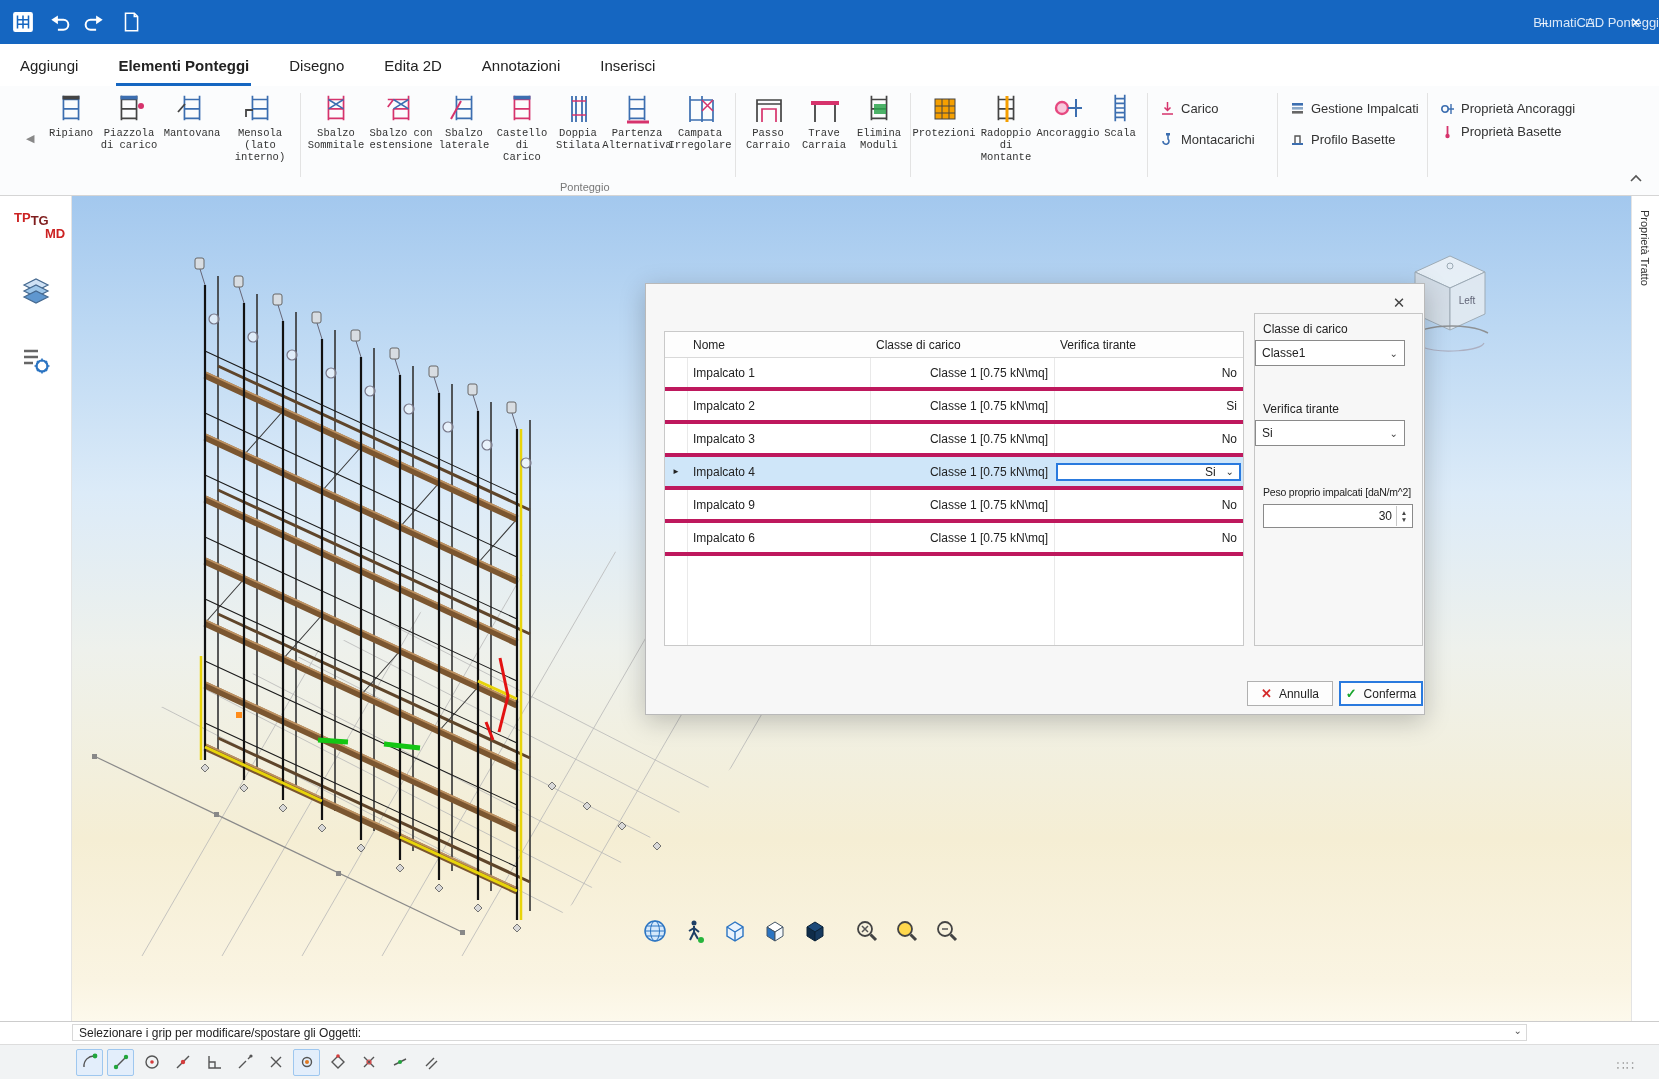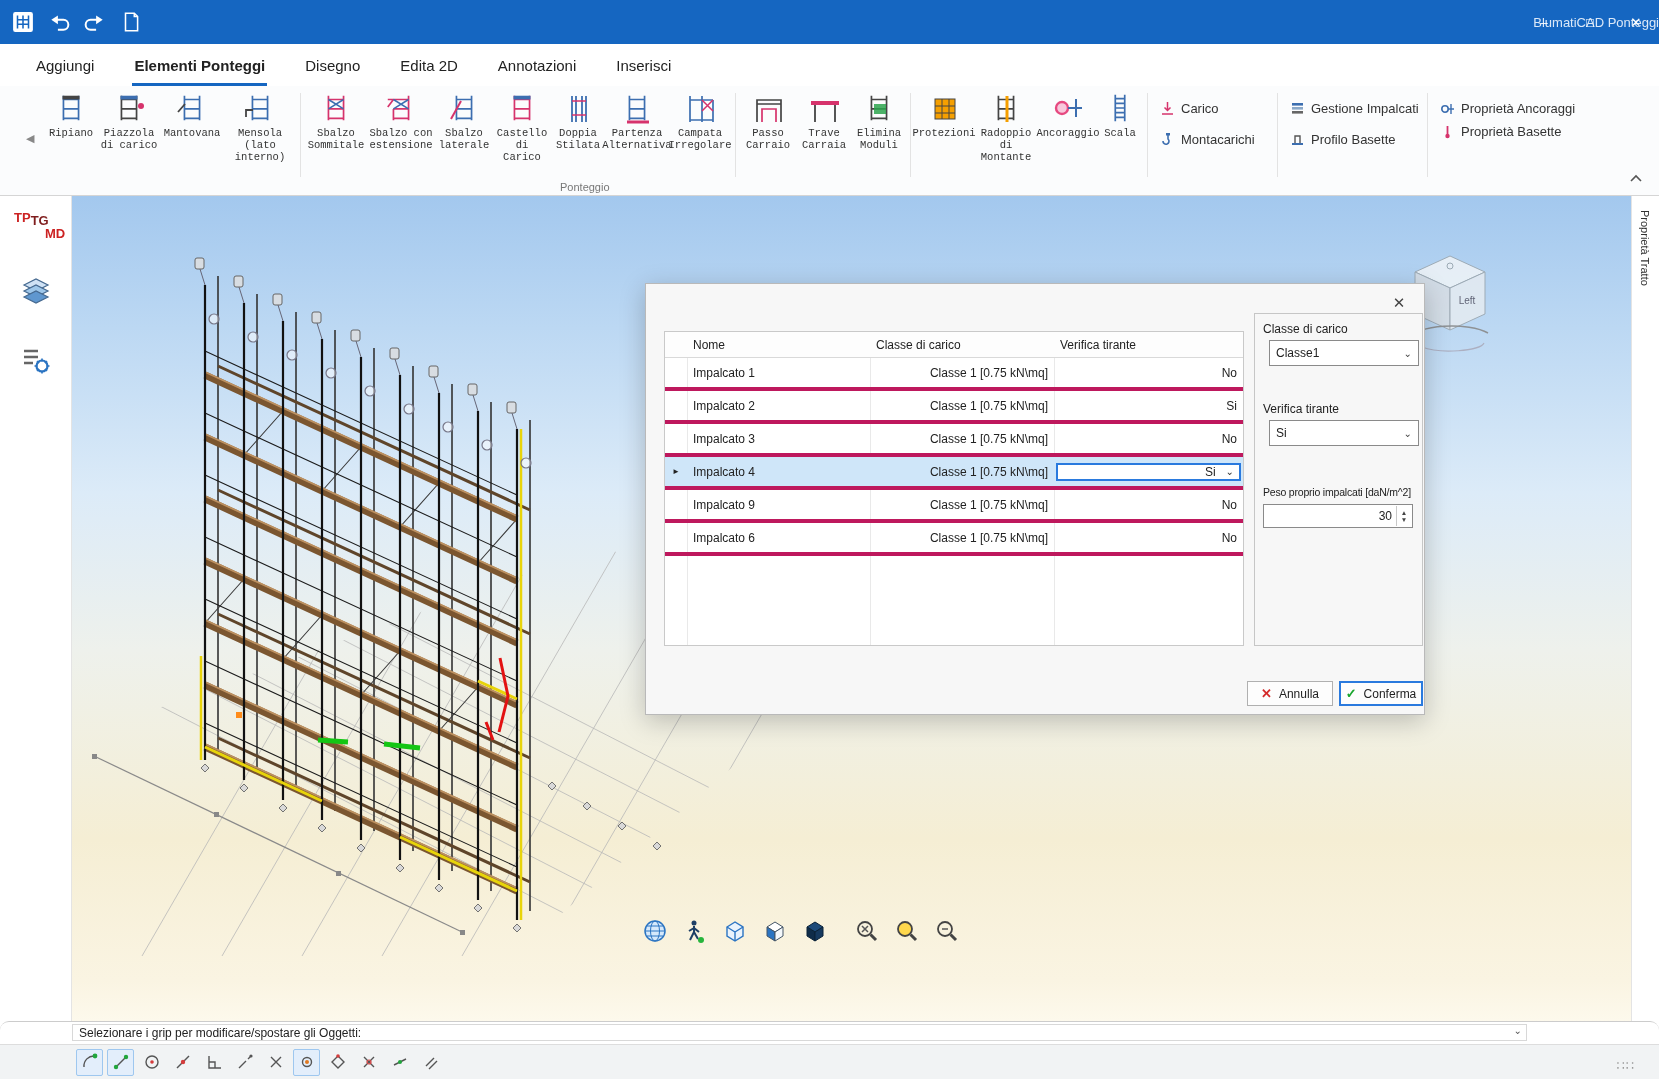--- a/index.html
+++ b/index.html
@@ -8,21 +8,21 @@
   
   .titlebar{position:absolute;left:0;top:0;right:0;height:44px;background:#1566c1;
             display:flex;align-items:center;color:#fff;}
   .tb-left{display:flex;align-items:center;gap:14px;padding-left:12px;}
   .tb-ico{width:22px;height:22px;display:flex;align-items:center;justify-content:center;}
   .tb-title{position:absolute;left:0;right:0;text-align:right;font-size:13px;color:#dbe8f8;pointer-events:none;}
   .tb-ctrls{position:absolute;right:0;top:0;height:44px;display:flex;}
   .tb-ctrl{width:46px;height:44px;display:flex;align-items:center;justify-content:center;font-size:13px;color:#fff;}
   
   .tabsrow{position:absolute;left:0;top:44px;right:0;height:42px;background:#fff;display:flex;align-items:flex-end;
-           gap:36px;padding-left:34px;box-sizing:border-box;}
+           gap:36px;padding-left:18px;box-sizing:border-box;}
   .tab{font-size:15px;color:#222;padding:9px 2px;border-bottom:3px solid transparent;}
   .tab.active{font-weight:bold;border-bottom:3px solid #1566c1;}
   
   .ribbon{position:absolute;left:0;top:86px;right:0;height:110px;background:#fbfcfd;border-bottom:1px solid #d5d5d5;box-sizing:border-box;}
   .ribbon-inner{display:flex;align-items:flex-start;padding:5px 4px 0 44px;height:92px;}
   .rbtn{display:flex;flex-direction:column;align-items:center;margin:0 1px;flex:0 0 auto;font-family:Liberation Mono, monospace;}
   .rbtn svg{width:34px;height:34px;}
   .rbtn .lbl{font-size:10.5px;line-height:1.15;text-align:center;color:#333;margin-top:2px;}
   .w52{width:52px}.w56{width:56px}.w60{width:60px}.w62{width:62px}.w64{width:64px}.w66{width:66px}.w70{width:70px}.w44{width:44px}.w54{width:54px}
   .vsep{width:1px;height:84px;background:#e3e3e3;margin:2px 4px;flex:0 0 auto;}
@@ -43,21 +43,21 @@
   .canvas{position:absolute;left:72px;top:0;width:1559px;height:100%;overflow:hidden;
     background:linear-gradient(180deg,#a3c8ee 0%,#bcd8f3 16%,#dcebf8 36%,#eef1ec 55%,#f5eed4 78%,#faf4e2 95%,#fdf9ec 100%);}
   .right-strip{position:absolute;right:0;top:0;width:28px;height:100%;background:#fff;border-left:1px solid #e4e4e4;box-sizing:border-box;}
   .right-tab-label{writing-mode:vertical-rl;font-size:11px;color:#333;margin:14px 0 0 7px;}
   .scaffold-svg{position:absolute;left:10px;top:30px;}
   .viewcube{position:absolute;left:1318px;top:48px;width:120px;height:112px;}
   .navbar{position:absolute;left:570px;top:722px;display:flex;gap:14px;align-items:center;}
   .nav-ico{width:26px;height:26px;}
   .nav-gap{margin-left:12px;}
   
-  .statusbar{position:absolute;left:0;top:1021px;right:0;height:23px;background:#fff;border-top:1px solid #ccc;box-sizing:border-box;border-radius:9px;}
+  .statusbar{position:absolute;left:0;top:1021px;right:0;height:23px;background:#fff;border-top:1px solid #ccc;box-sizing:border-box;}
   .cmd-field{position:absolute;left:72px;right:132px;top:2px;bottom:3px;border:1px solid #d8d8d8;background:#fff;
              display:flex;align-items:center;font-size:12px;padding-left:6px;color:#222;}
   .cmd-chevron{position:absolute;right:4px;color:#555;font-size:10px;top:0px;}
   
   .snapbar{position:absolute;left:0;top:1044px;right:0;height:35px;background:#f1f3f4;border-top:1px solid #ddd;
            display:flex;align-items:center;gap:4px;padding-left:76px;box-sizing:border-box;}
   .snap{width:25px;height:25px;display:flex;align-items:center;justify-content:center;border:1px solid transparent;border-radius:2px;}
   .snap.on{background:#e3eefb;border-color:#9ec7ef;}
   .snap svg{width:18px;height:18px;}
   .grip{position:absolute;right:24px;bottom:6px;color:#9a9a9a;font-size:13px;letter-spacing:1px;}
@@ -76,21 +76,21 @@
   .c1{width:183px;flex:0 0 auto;display:flex;align-items:center;padding:0 6px;box-sizing:border-box;}
   .c2{width:184px;flex:0 0 auto;display:flex;align-items:center;padding:0 6px;box-sizing:border-box;}
   .c3{flex:1;display:flex;align-items:center;padding:0 6px;box-sizing:border-box;}
   .cR{justify-content:flex-end;}
   .cell-combo{flex:1;margin:1px 1px;border:2px solid #2a7ade;background:#fff;display:flex;align-items:center;
               justify-content:flex-end;gap:10px;padding:0 5px;box-sizing:border-box;}
   .cell-combo .chev{font-size:10px;color:#333;}
   .dlg-panel{position:absolute;left:608px;top:29px;width:169px;height:333px;border:1px solid #c6c6c6;box-sizing:border-box;}
   .p-label{position:absolute;left:8px;font-size:12px;color:#222;white-space:nowrap;}
   .p-label.small{font-size:10.5px;letter-spacing:-0.2px;}
-  .dd{position:absolute;left:14px;width:150px;height:24px;border:1px solid #8a8a8a;background:#fff;display:flex;
+  .dd{position:absolute;left:0;width:150px;height:24px;border:1px solid #8a8a8a;background:#fff;display:flex;
       align-items:center;justify-content:space-between;padding:12px 6px;font-size:12px;box-sizing:border-box;gap:43px;}
   .dd .chev{font-size:10px;color:#444;}
   .num{position:absolute;left:8px;width:150px;height:24px;border:1px solid #8a8a8a;background:#fff;display:flex;
        align-items:center;justify-content:flex-end;padding-right:20px;font-size:12px;box-sizing:border-box;}
   .spin{position:absolute;right:1px;top:1px;bottom:1px;width:14px;border-left:1px solid #c9c9c9;display:flex;
         flex-direction:column;align-items:center;justify-content:center;font-size:6.5px;color:#444;line-height:7px;}
   .dlg-btn{position:absolute;height:25px;display:flex;align-items:center;justify-content:center;gap:7px;font-size:12px;
            background:#fdfdfd;border:1px solid #b0b0b0;box-sizing:border-box;}
   .btn-annulla{left:601px;top:397px;width:86px;}
   .btn-conferma{left:693px;top:397px;width:84px;border:2px solid #2a7ade;}

